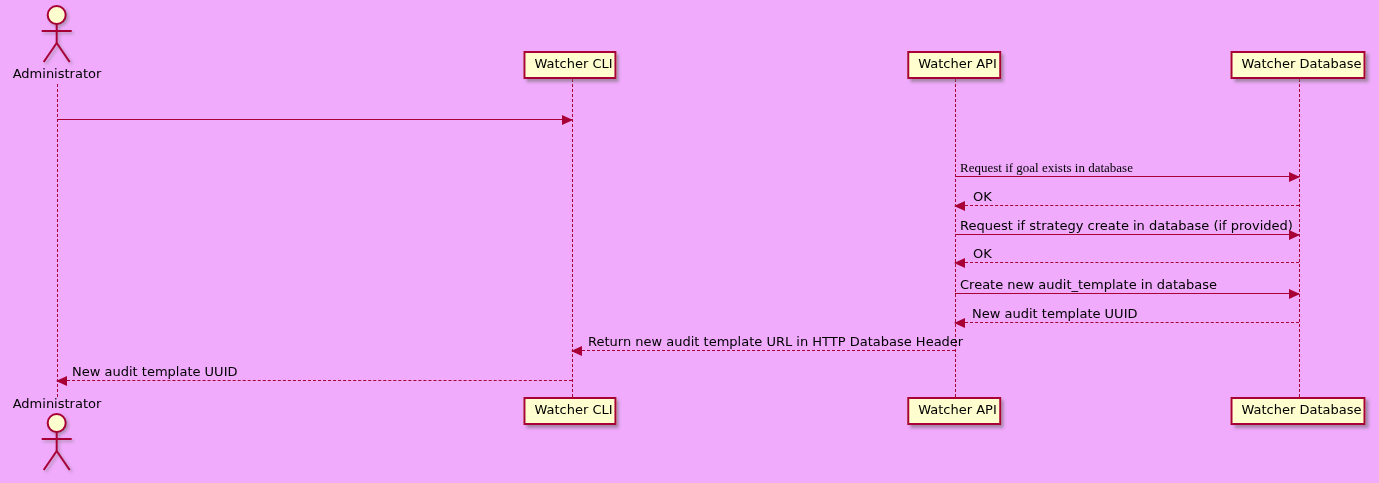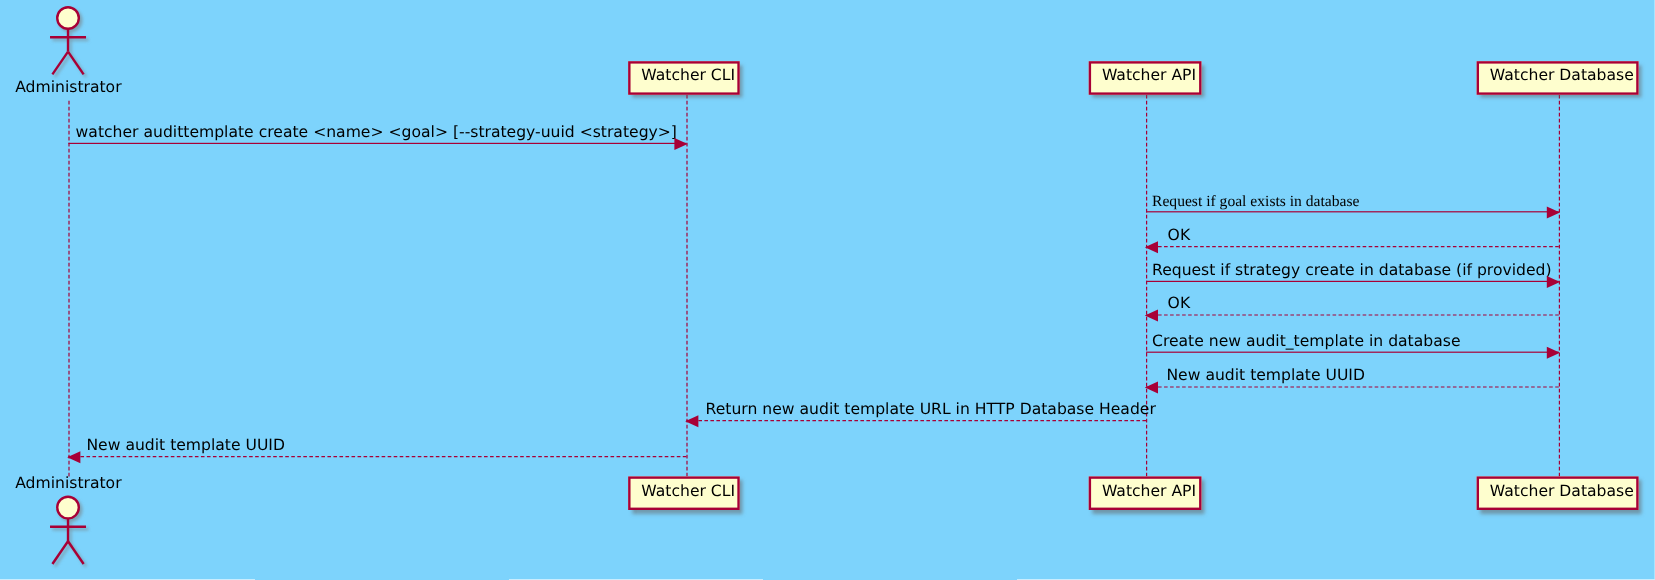--- a/index.html
+++ b/index.html
@@ -4,21 +4,21 @@
 <style>
   :root{
     --red:#A80036;
     --fill:#FEFECE;
     --txt:#000000;
   }
   html,body{margin:0;padding:0;background:#ffffff;}
   .canvas{
     position:relative;
     width:1379px;height:483px;
-    background:#7dd3fc;
+    background:#f0abfc;
     font-family:"DejaVu Sans","Liberation Sans",sans-serif;
     font-size:13px;color:var(--txt);
     overflow:hidden;
   }
   .lifeline{
     position:absolute;width:0;
     border-left:1px dashed var(--red);
   }
   .pbox{
     position:absolute;
@@ -75,21 +75,20 @@
       <line x1="20" y1="39" x2="33" y2="58"></line>
     </svg>
     <div class="actor-label">Administrator</div>
   </div>
 
   <div class="pbox" style="left:570px;top:51px;">Watcher CLI</div>
   <div class="pbox" style="left:954px;top:51px;">Watcher API</div>
   <div class="pbox" style="left:1298px;top:51px;">Watcher Database</div>
 
   <div class="msg solid" style="left:57px;top:102px;width:515px;">
-    <div class="msg-label" style="left:6px;">watcher audittemplate create &lt;name&gt; &lt;goal&gt; [--strategy-uuid &lt;strategy&gt;]</div>
     <div class="msg-line"></div>
     <span class="msg-arrow right"></span>
   </div>
 
 
   <div class="msg solid" style="left:955px;top:159px;width:344px;font-family:Liberation Serif, serif;">
     <div class="msg-label" style="left:5px;">Request if goal exists in database</div>
     <div class="msg-line"></div>
     <span class="msg-arrow right"></span>
   </div>

